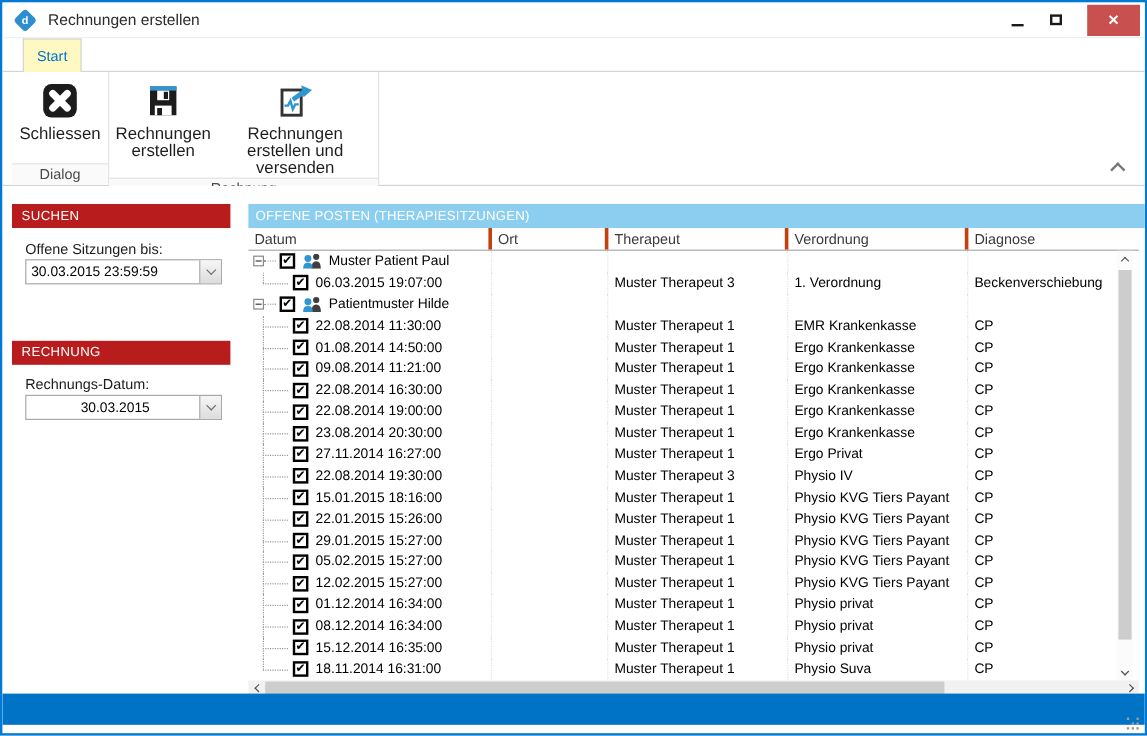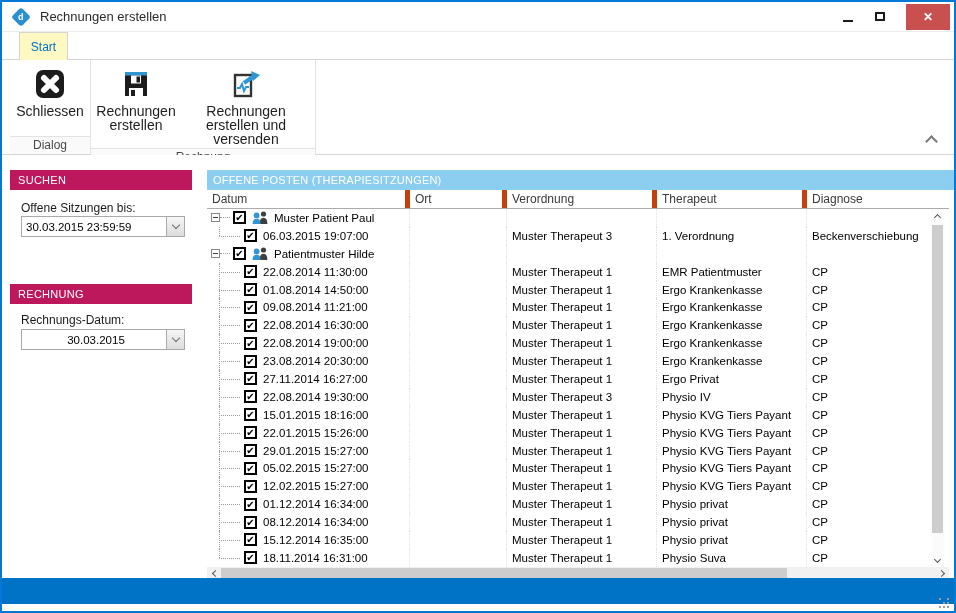--- a/index.html
+++ b/index.html
@@ -42,42 +42,42 @@
   .rgroup-label { height:18px; border-top:1px solid #e3e3e3; background:#fafafa;
                   font-size:12px; color:#4a4a4a; text-align:center; line-height:17px; }
   .ribbon-chevron { position:absolute; right:18px; bottom:8px; width:9px; height:9px;
                     border-right:2px solid #777; border-bottom:2px solid #777;
                     transform:rotate(-135deg); }
 
   
   .content { position:absolute; left:0; top:153px; right:0; height:423px; background:#fff; }
 
   .sidebar { position:absolute; left:8px; top:0; width:182px; height:100%; }
-  .side-header { position:absolute; left:0; width:182px; height:20px; background:#be185d;
+  .side-header { position:absolute; left:0; width:182px; height:20px; background:#b91c1c;
                  color:#fff; font-size:11px; line-height:20px; padding-left:8px;
                  letter-spacing:.3px; }
   .side-label { position:absolute; left:11px; font-size:12px; color:#1a1a1a; }
   .dropdown { position:absolute; left:11px; width:164px; height:21px; background:#fff;
               border:1px solid #a9a9a9; display:flex; align-items:center; }
   .dd-value { flex:1; font-size:11.5px; color:#000; padding-left:4px; white-space:nowrap; overflow:hidden; }
   .dd-btn { width:18px; height:100%; border-left:1px solid #a9a9a9;
             background:linear-gradient(#f6f6f6,#dcdcdc); display:flex; align-items:center;
             justify-content:center; flex:none; }
   .dd-chev { width:6px; height:6px; border-right:1.5px solid #6d6d6d;
              border-bottom:1.5px solid #6d6d6d; transform:rotate(45deg); margin-top:-3px; }
 
   .main { position:absolute; left:205px; top:0; width:742px; height:100%; }
   .main-header { position:absolute; left:0; top:15px; width:818px; height:20px;
                  background:#8ccef0; color:#fff; font-size:11px; line-height:20px;
                  padding-left:6px; letter-spacing:.2px; }
   .col-header { position:absolute; left:0; top:35px; width:742px; height:19px;
                 display:grid; grid-template-columns:203px 97px 150px 150px 1fr;
                 border-bottom:1px solid #ababab; background:#fff; }
   .col-cell { font-size:12px; color:#3a3a3a; display:flex; align-items:center;
-              padding-left:5px; border-right:5px solid #c2410c; overflow:hidden; }
+              padding-left:5px; border-right:3px solid #c2410c; overflow:hidden; }
   .col-cell:last-child { border-right:none; }
 
   .tbody { position:absolute; left:0; top:54px; width:742px; height:358px; overflow:hidden; }
   .trow { display:grid; grid-template-columns:203px 97px 150px 150px 1fr; height:17.9px; }
   .cell { height:100%; display:flex; align-items:center; white-space:nowrap; overflow:hidden;
           border-right:1px dotted #e2e2e2; padding-left:5px; font-size:11.5px; color:#000; }
   .cell:last-child { border-right:none; }
   .c-datum { padding-left:4px; }
   .cb { width:13px; height:13px; flex:none; border:2px solid #000; background:#fff;
         color:#000; font-size:10px; line-height:9px; display:flex; align-items:center;
@@ -218,22 +218,22 @@
             <div class="dd-chev"></div>
           </div>
       </div>
     </div>
 
     <div class="main">
       <div class="main-header">OFFENE POSTEN (THERAPIESITZUNGEN)</div>
       <div class="col-header">
         <div class="col-cell">Datum</div>
         <div class="col-cell">Ort</div>
+        <div class="col-cell">Therapeut</div>
         <div class="col-cell">Verordnung</div>
-        <div class="col-cell">Therapeut</div>
         <div class="col-cell">Diagnose</div>
       </div>
       <div class="tbody">
           <div class="trow">
             <div class="cell c-datum">
               <span class="expander">
                 <span class="minus"></span>
               </span>
               <span class="stub"></span>
               <span class="cb">✔</span>
@@ -282,21 +282,21 @@
             <div class="cell c-diagnose"></div>
           </div>
           <div class="trow">
             <div class="cell c-datum">
               <span class="elbow"></span>
               <span class="cb">✔</span>
               <span>22.08.2014 11:30:00</span>
             </div>
             <div class="cell c-ort"></div>
             <div class="cell c-therapeut">Muster Therapeut 1</div>
-            <div class="cell c-verordnung">EMR Patientmuster</div>
+            <div class="cell c-verordnung">EMR Krankenkasse</div>
             <div class="cell c-diagnose">CP</div>
           </div>
           <div class="trow">
             <div class="cell c-datum">
               <span class="elbow"></span>
               <span class="cb">✔</span>
               <span>01.08.2014 14:50:00</span>
             </div>
             <div class="cell c-ort"></div>
             <div class="cell c-therapeut">Muster Therapeut 1</div>

